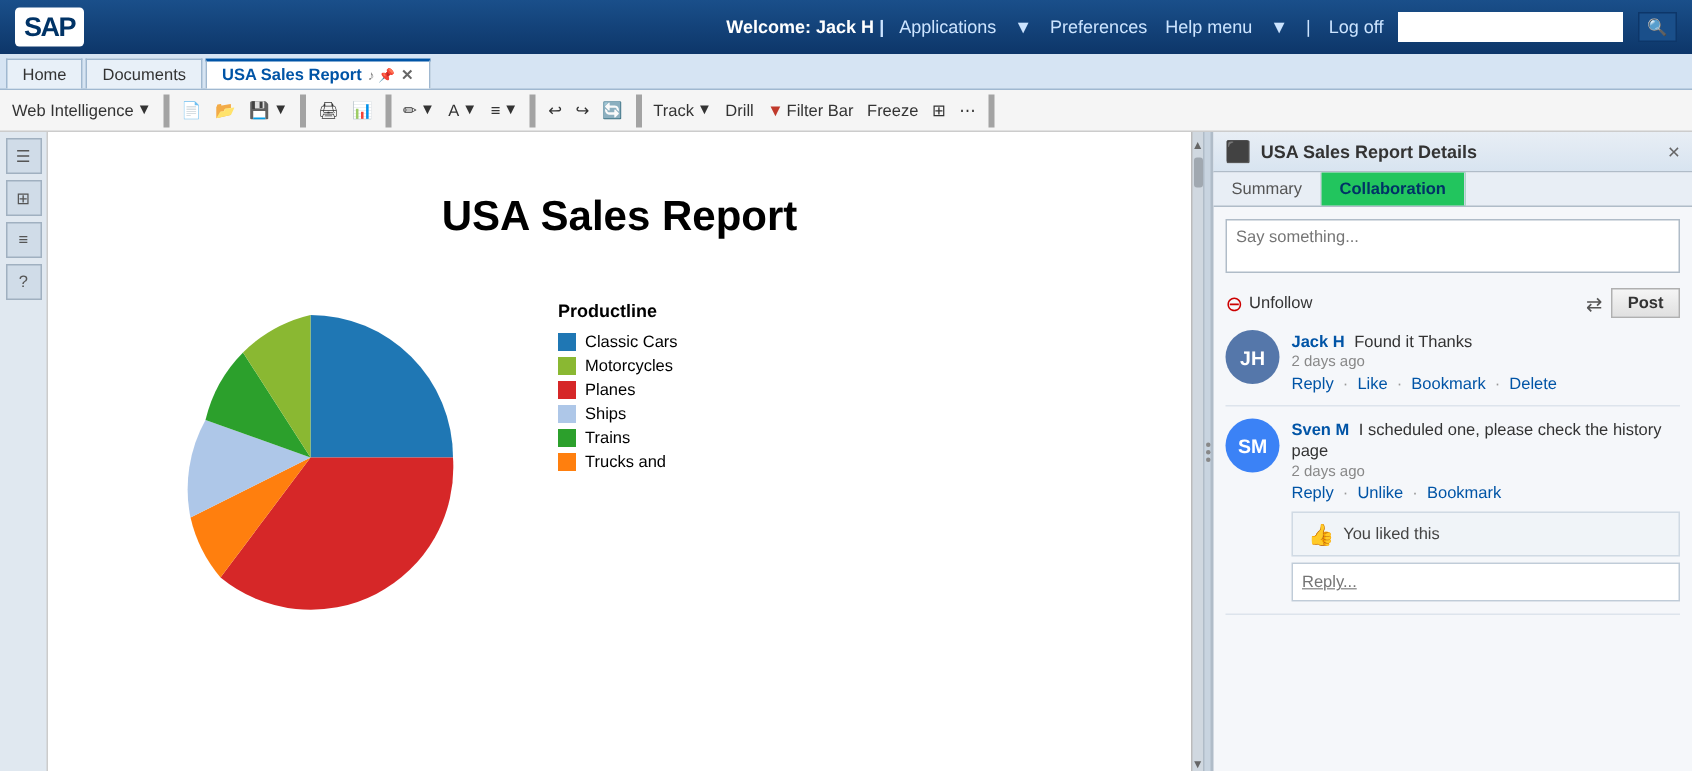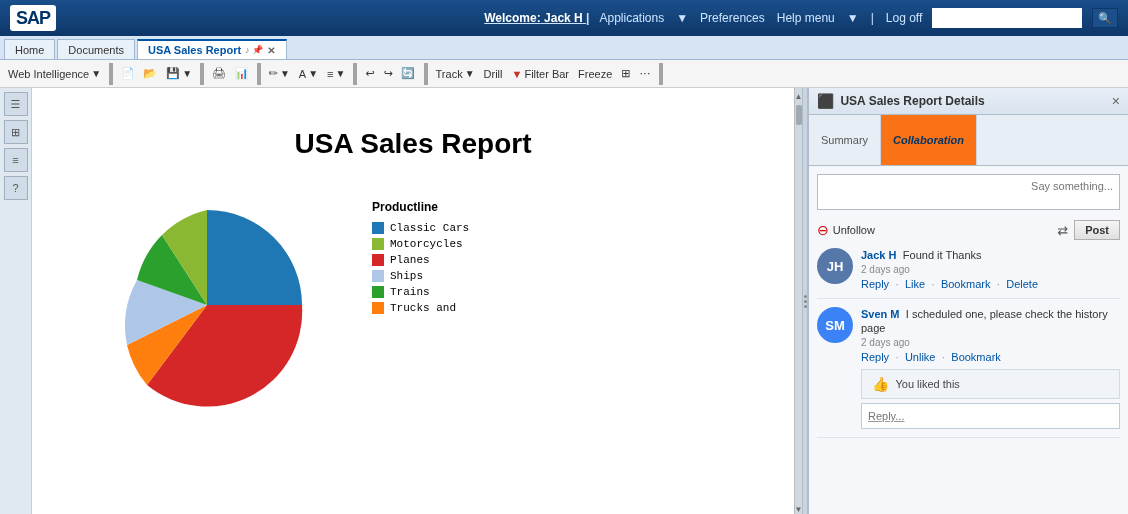--- a/index.html
+++ b/index.html
@@ -23,21 +23,20 @@
       color: #003366;
       letter-spacing: -1px;
       height: 26px;
       display: flex;
       align-items: center;
     }
     #welcome-text {
       color: #cce4ff;
       font-size: 12px;
       margin-left: auto;
-      text-decoration: underline;
     }
     #welcome-text span { color: #fff; font-weight: bold; }
     #top-nav {
       display: flex;
       gap: 12px;
       align-items: center;
       color: #cce4ff;
       font-size: 12px;
     }
     #top-nav a { color: #cce4ff; text-decoration: none; cursor: pointer; }
@@ -170,21 +169,20 @@
       font-weight: bold;
       font-size: 12px;
       margin-bottom: 8px;
     }
     .legend-item {
       display: flex;
       align-items: center;
       gap: 6px;
       margin-bottom: 4px;
       font-size: 11px;
-      font-family: Liberation Mono, monospace;
     }
     .legend-color {
       width: 12px;
       height: 12px;
       flex-shrink: 0;
     }
 
     
     #scroll-indicator {
       width: 8px;
@@ -236,31 +234,30 @@
     #right-panel-icon { color: #e05000; font-size: 14px; }
     #right-panel-title { font-weight: bold; font-size: 12px; color: #333; }
     #right-panel-close { color: #666; cursor: pointer; font-size: 14px; }
 
     #panel-tabs {
       display: flex;
       background: #e8eef5;
       border-bottom: 1px solid #b0bcc8;
     }
     .panel-tab {
-      padding: 19px 12px;
+      padding: 5px 12px;
       font-size: 11px;
       cursor: pointer;
       color: #555;
       border-right: 1px solid #ccd4e0;
     }
     .panel-tab.active {
-      background: #f97316;
+      background: #22c55e;
       font-weight: bold;
       color: #003366;
-      font-style: italic;
     }
 
     #collab-area {
       flex: 1;
       overflow-y: auto;
       padding: 8px;
       display: flex;
       flex-direction: column;
       gap: 8px;
     }
@@ -269,21 +266,20 @@
     #say-something-box {
       border: 1px solid #b0bcc8;
       background: #fff;
       padding: 5px 6px;
       font-size: 11px;
       color: #999;
       width: 100%;
       height: 36px;
       resize: none;
       font-family: Arial, sans-serif;
-      text-align: right;
     }
 
     
     #action-row {
       display: flex;
       align-items: center;
       justify-content: space-between;
       margin-top: 2px;
     }
     #unfollow-btn {

